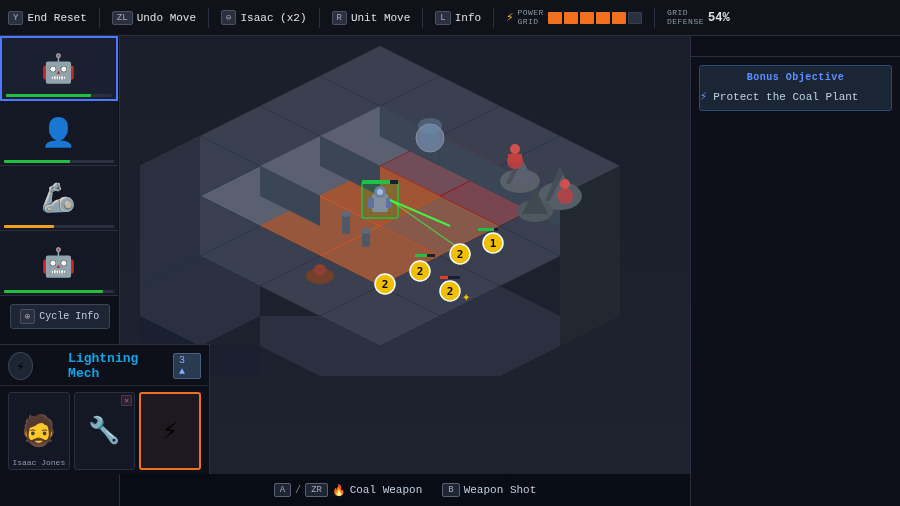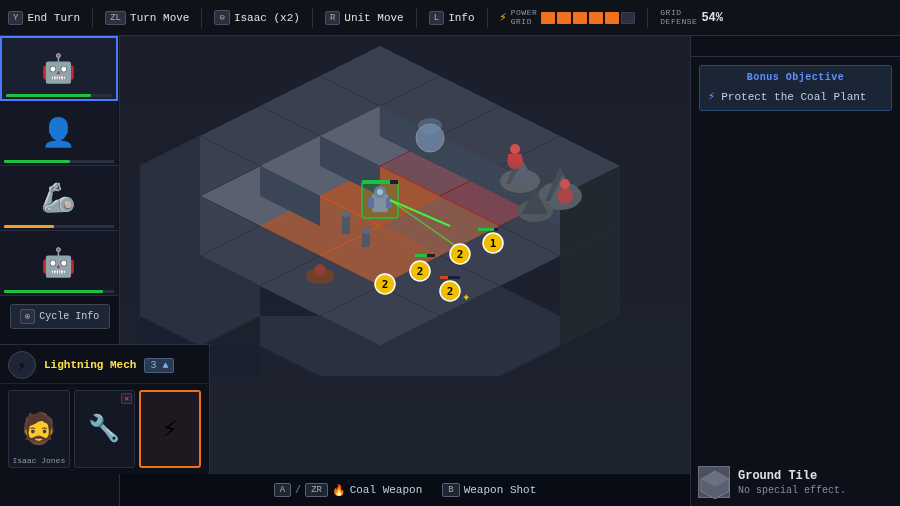--- a/index.html
+++ b/index.html
@@ -220,21 +220,21 @@
       color: #c0d0e0;
       font-size: 16px;
       font-weight: bold;
     }
 
     .bonus-objective-box {
       margin: 8px;
       background: #1a2535;
       border: 1px solid #2a4a7a;
       border-radius: 3px;
-      padding: 6px 8px;
+      padding: 6px 0;
     }
 
     .bonus-title {
       color: #6090ff;
       font-size: 10px;
       text-align: center;
       font-weight: bold;
       margin-bottom: 6px;
       letter-spacing: 0.5px;
     }
@@ -323,23 +323,24 @@
       background: #1e2535;
       border: 1px solid #3a4555;
       border-radius: 50%;
       display: flex;
       align-items: center;
       justify-content: center;
       font-size: 14px;
     }
 
     .unit-name-label {
-      color: #fde047;
-      font-size: 11px;
+      color: #0ea5e9;
+      font-size: 13px;
       font-weight: bold;
+      margin-left: 27px;
     }
 
     .unit-level-badge {
       background: #2a3a50;
       border: 1px solid #4a6080;
       border-radius: 2px;
       padding: 1px 5px;
       color: #80b0ff;
       font-size: 10px;
     }
@@ -443,26 +444,26 @@
     }
   </style>
 </head>
 <body>
 
 <div id="game-area">
 
   <div id="top-hud">
     <div class="hud-btn">
       <span class="hud-key">Y</span>
-      <span>End Turn</span>
+      <span>End Reset</span>
     </div>
     <div class="hud-divider"></div>
     <div class="hud-btn">
       <span class="hud-key">ZL</span>
-      <span>Turn Move</span>
+      <span>Undo Move</span>
     </div>
     <div class="hud-divider"></div>
     <div class="hud-btn">
       <span class="hud-key">⊖</span>
       <span>Isaac (x2)</span>
     </div>
     <div class="hud-divider"></div>
     <div class="hud-btn">
       <span class="hud-key">R</span>
       <span>Unit Move</span>
@@ -538,32 +539,20 @@
       <span class="victory-turns">turns</span>
     </div>
     <div class="bonus-objective-box">
       <div class="bonus-title">Bonus Objective</div>
       <div class="bonus-text">
         <span class="bolt-icon">⚡</span>
         <span>Protect the Coal Plant</span>
       </div>
     </div>
 
-    <div class="ground-tile-box">
-      <div class="tile-icon">
-        <svg width="32" height="32" viewBox="0 0 32 32">
-          <polygon points="16,4 30,12 30,24 16,32 2,24 2,12" fill="#5a6070" stroke="#7a8090" stroke-width="1"></polygon>
-          <polygon points="16,4 30,12 16,20 2,12" fill="#6a7080"></polygon>
-        </svg>
-      </div>
-      <div class="tile-info-text">
-        <div class="tile-name">Ground Tile</div>
-        <div class="tile-desc">No special effect.</div>
-      </div>
-    </div>
   </div>
 
   <div id="iso-board">
     <svg width="520" height="340" viewBox="0 0 520 340" id="iso-svg">
 
       <defs>
         <pattern id="isoTile" x="0" y="0" width="60" height="30" patternUnits="userSpaceOnUse">
           <polygon points="30,0 60,15 30,30 0,15" fill="#4a5060" stroke="#3a4050" stroke-width="0.5"></polygon>
         </pattern>
       </defs>

